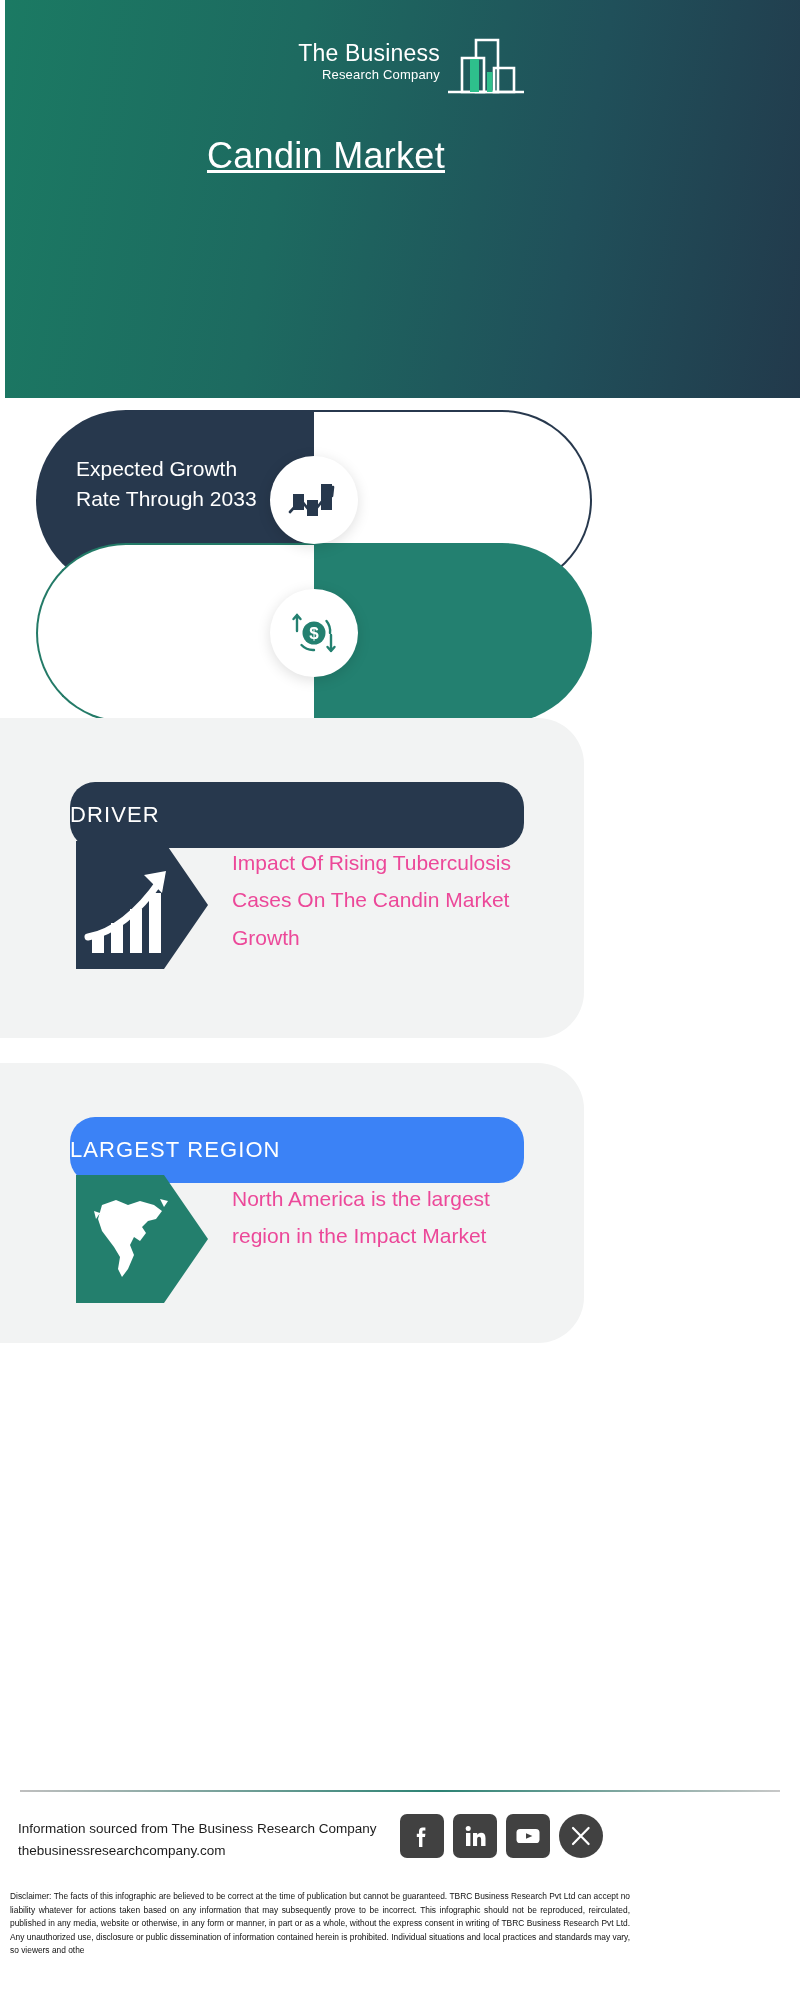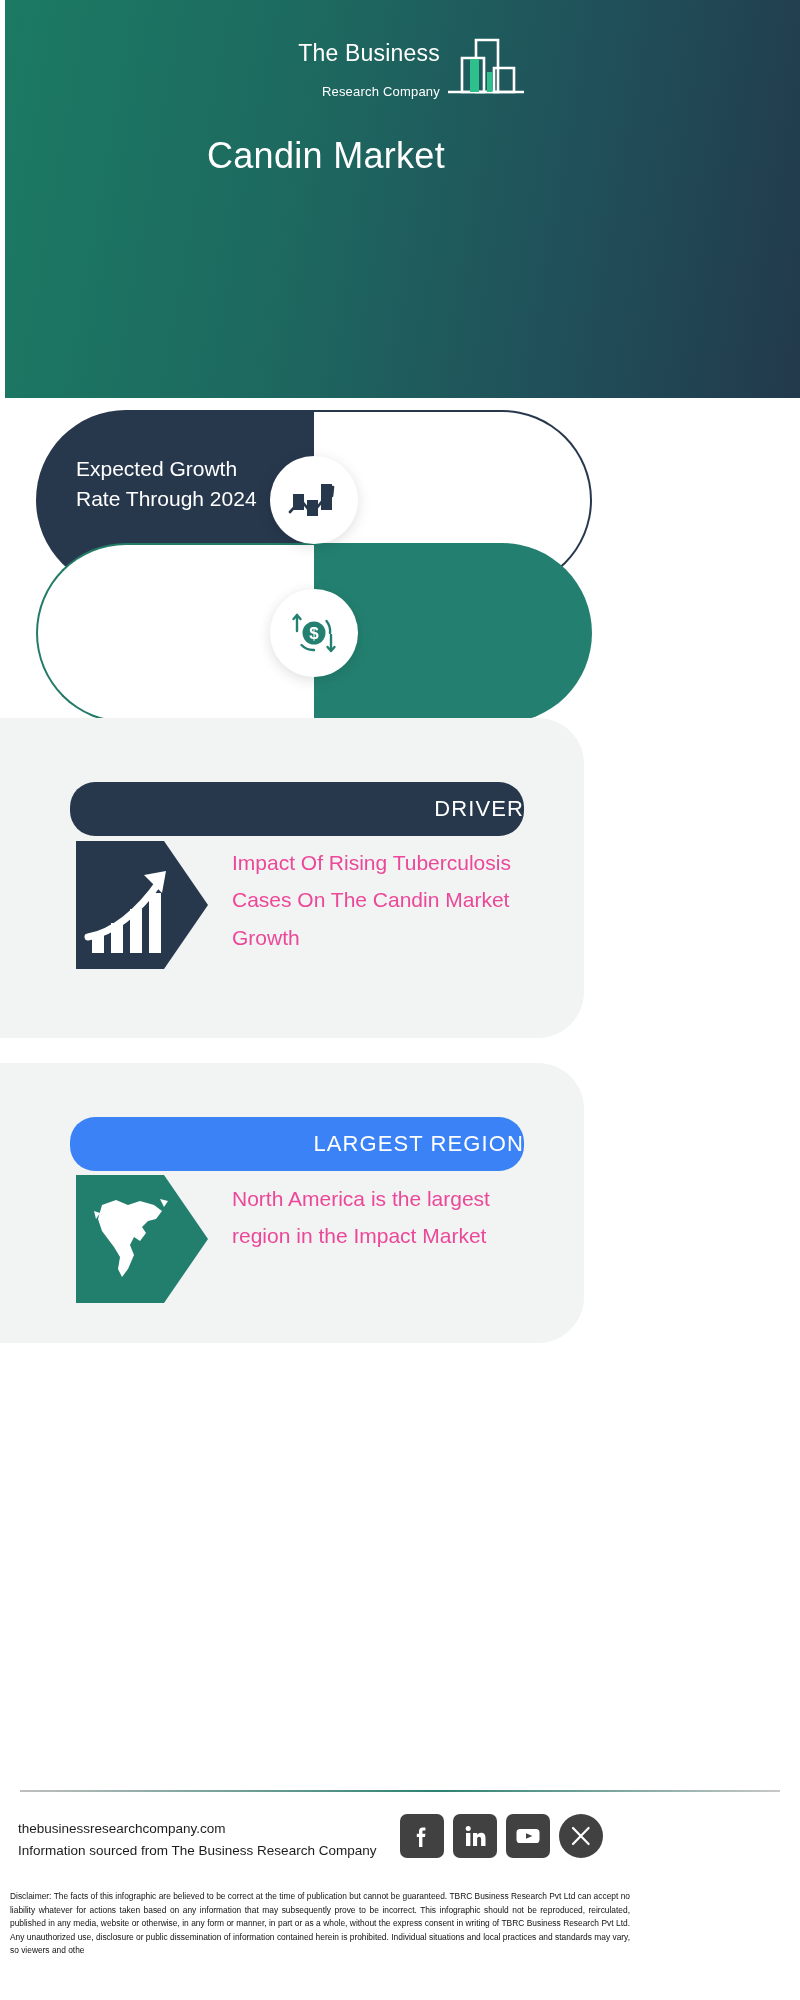--- a/index.html
+++ b/index.html
@@ -17,26 +17,26 @@
   }
   .logo{
     position:absolute;left:50%;top:28px;transform:translateX(-50%);
     width:250px;height:72px;
   }
   .logo-text{
     position:absolute;left:0;top:14px;width:160px;text-align:right;
     color:#ffffff;line-height:1.0;
   }
   .logo-line1{font-size:23px;letter-spacing:.2px;display:block;}
-  .logo-line2{font-size:13px;letter-spacing:.2px;display:block;margin-top:20px;}
+  .logo-line2{font-size:13px;letter-spacing:.2px;display:block;margin-top:3px;}
   .logo-mark{position:absolute;left:160px;top:0;width:90px;height:72px;}
 
   .page-title{
     position:absolute;left:0;top:135px;width:642px;text-align:center;
-    color:#ffffff;font-size:36px;font-weight:400;letter-spacing:.3px;
+    color:#ffffff;font-size:36px;font-weight:400;letter-spacing:.3px;text-decoration:underline;
   }
 
   
   .card{position:absolute;width:556px;height:180px;}
   .card-1{left:36px;top:410px;}
   .card-2{left:36px;top:543px;}
 
   .half{position:absolute;top:0;height:180px;width:278px;box-sizing:border-box;}
   .half-fill-left{
     left:0;background:#27384d;
@@ -71,22 +71,22 @@
 
   
   .panel{
     position:absolute;left:0;width:584px;background:#f2f3f3;
     border-radius:0 46px 46px 0;
   }
   .panel-driver{top:718px;height:320px;}
   .panel-region{top:1063px;height:280px;}
 
   .section-pill{
-    position:absolute;left:70px;height:54px;width:454px;
-    border-radius:25px;display:flex;align-items:center;justify-content:flex-end;
+    position:absolute;left:70px;height:66px;width:454px;
+    border-radius:25px;display:flex;align-items:center;justify-content:flex-start;
     color:#ffffff;font-size:22px;letter-spacing:1.1px;
   }
   .pill-driver{background:#27384d;top:782px;}
   .pill-region{background:#3b82f6;top:1117px;}
 
   .tag-shape{
     position:absolute;left:76px;width:132px;height:128px;
   }
   .tag-driver{top:841px;}
   .tag-region{top:1175px;}
@@ -147,21 +147,21 @@
       <rect x="30" y="31" width="9" height="33" fill="#2ec08c"></rect>
       <rect x="47" y="44" width="5.5" height="20" fill="#2ec08c"></rect>
     </svg>
   </div>
 
   <div class="page-title">Candin Market</div>
 </div>
 
 <div class="card card-1">
   <div class="half half-fill-left">
-    <div class="card-label">Expected Growth Rate Through 2024</div>
+    <div class="card-label">Expected Growth Rate Through 2033</div>
   </div>
   <div class="half half-outline-right"></div>
   <div class="icon-circle">
     <svg width="54" height="48" viewBox="0 0 54 48">
       <rect x="6" y="18" width="11" height="16" fill="#27384d"></rect>
       <rect x="20" y="24" width="11" height="16" fill="#27384d"></rect>
       <rect x="34" y="8" width="11" height="26" fill="#27384d"></rect>
       <path d="M3 36 L14 24 L25 38 L44 14" fill="none" stroke="#27384d" stroke-width="2.6" stroke-linejoin="round" stroke-linecap="round"></path>
       <path d="M37 12 L46 11 L45 20" fill="none" stroke="#27384d" stroke-width="2.6" stroke-linecap="round" stroke-linejoin="round"></path>
     </svg>
@@ -210,22 +210,22 @@
            L70 58 L64 66 L58 62 L54 70 L58 80 L52 94 L46 102 L42 94 L44 82
            L38 72 L32 64 L26 56 L22 44 Z
            M84 24 L92 26 L88 32 Z
            M18 36 L24 38 L20 44 Z" fill="#ffffff"></path>
 </svg>
 <div class="section-text text-region">North America is the largest region in the Impact Market</div>
 
 <div class="footer-rule"></div>
 
 <div class="footer-source">
+  <div>Information sourced from The Business Research Company</div>
   <div>thebusinessresearchcompany.com</div>
-  <div>Information sourced from The Business Research Company</div>
 </div>
 
 <div class="social">
   <div class="social-ico">
     <svg width="26" height="26" viewBox="0 0 26 26">
         <path d="M16.4 7.6h-2.1c-.5 0-.9.4-.9 1.1v2h3l-.4 3.3h-2.6V24h-3.4v-10h-2.2v-3.3h2.2V8.4c0-2.3 1.4-3.9 3.6-3.9h2.8z" fill="#ffffff"></path>
       </svg>
   </div>
   <div class="social-ico">
     <svg width="26" height="26" viewBox="0 0 26 26">

